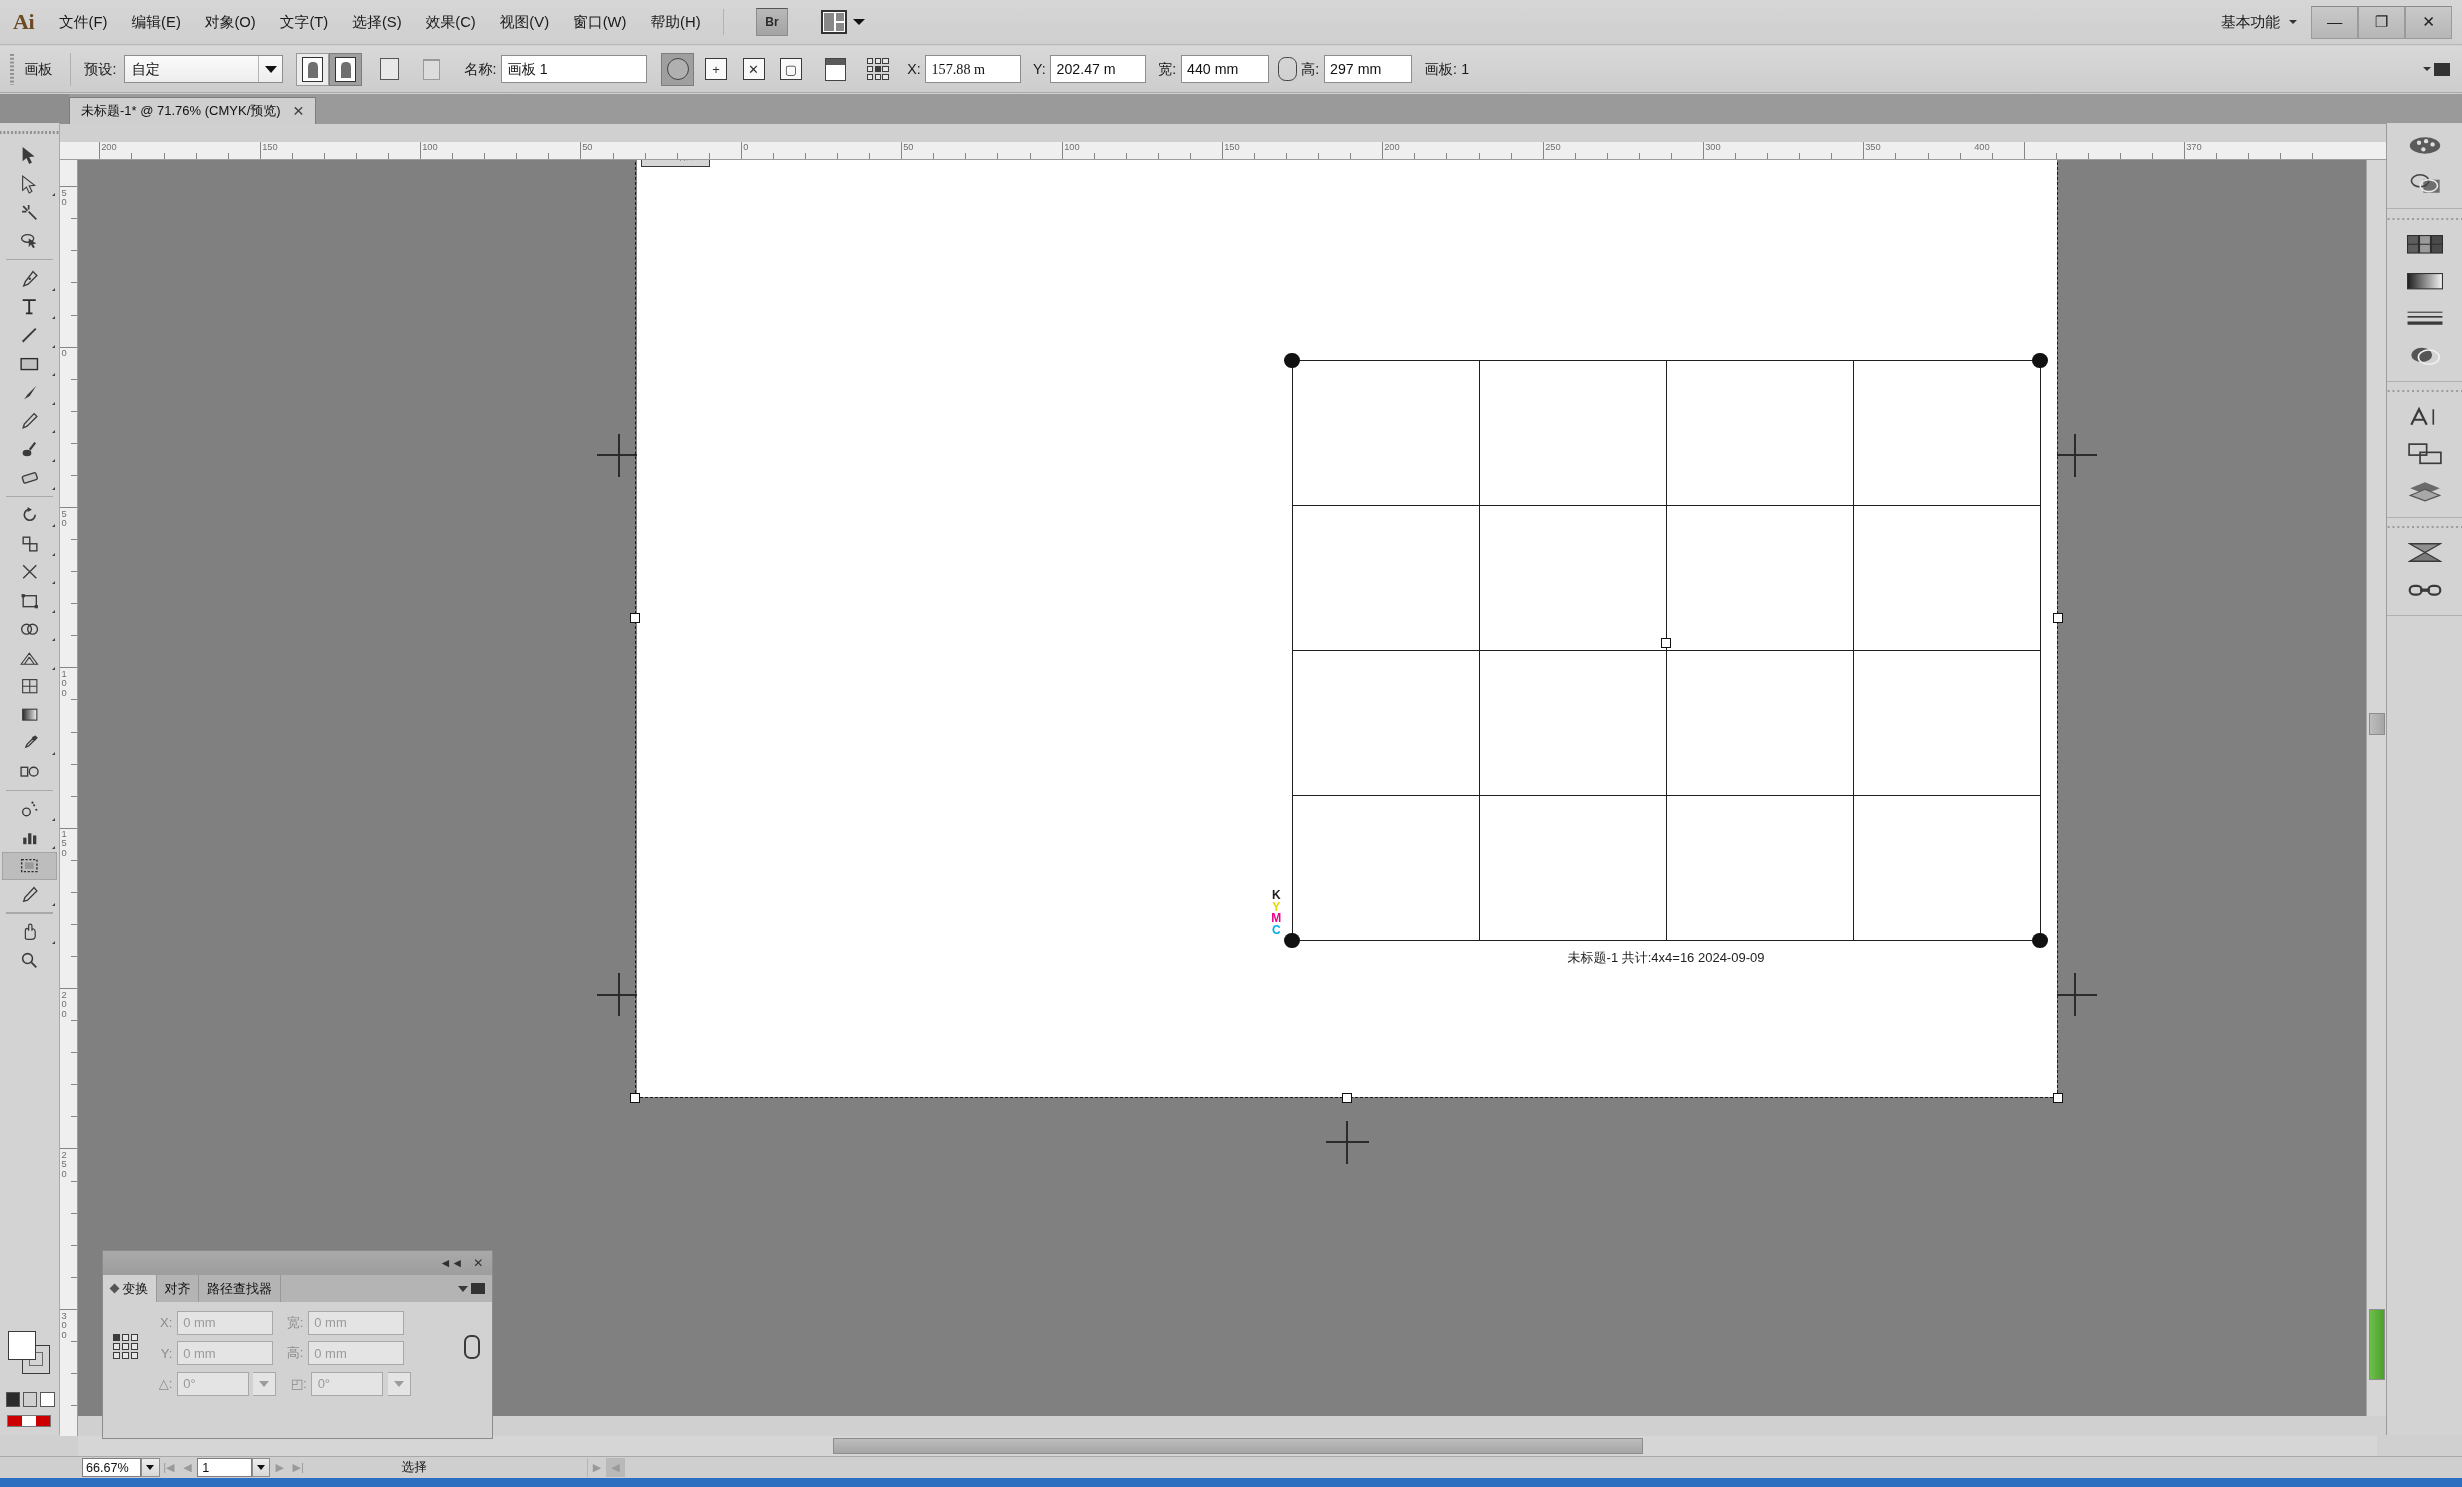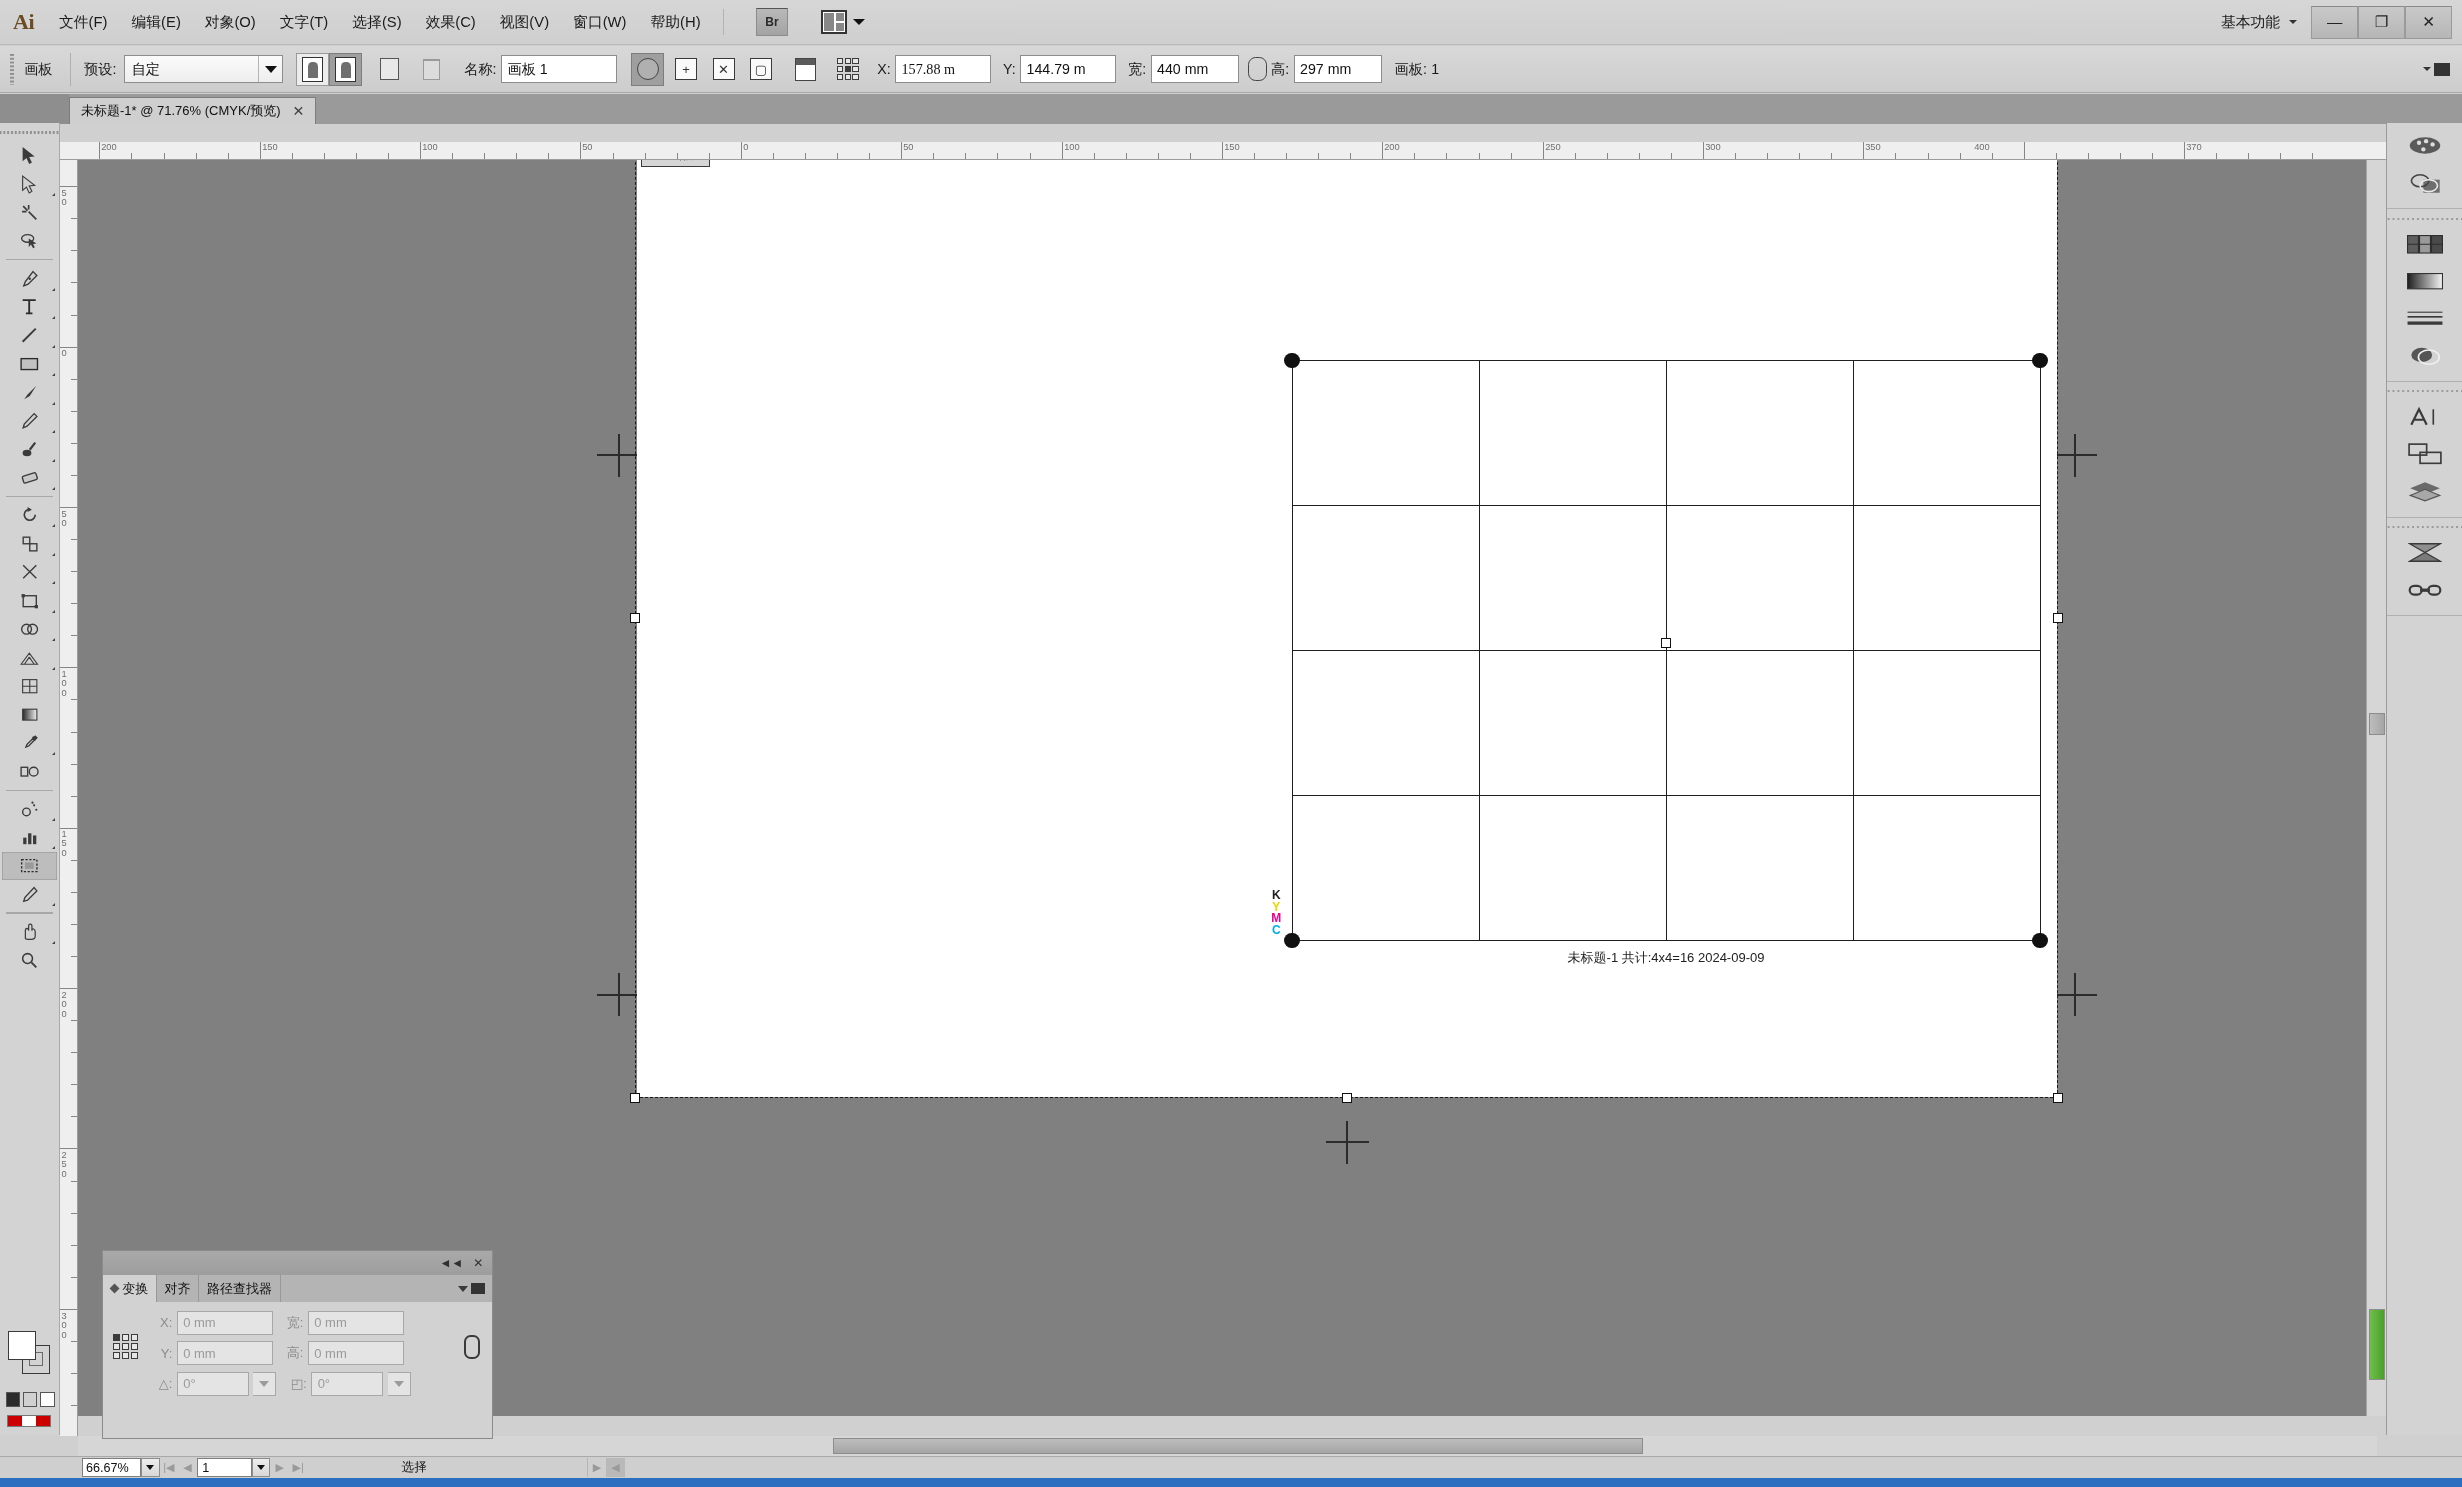--- a/index.html
+++ b/index.html
@@ -321,21 +321,21 @@
       <div class="icn-doc"></div>
     </div>
     <div class="tbtn" style="margin-left:11px;">
       <div class="icn-copy"></div>
     </div>
     <div class="tbtn" style="margin-left:8.8px;">
       <div class="icn-trash"></div>
     </div>
 
     <div class="cb-label" style="margin-left:16.4px;">名称:</div>
-    <div class="textfield" style="width:116px;">画板 1</div>
+    <div class="textfield" style="width:146px;">画板 1</div>
 
     <div class="tbtn on" style="margin-left:14.2px;">
       <div class="icn-move"></div>
     </div>
     <div class="tbtn" style="margin-left:5.5px;">
       <div class="icn-box">+</div>
     </div>
     <div class="tbtn" style="margin-left:4.4px;">
       <div class="icn-box">✕</div>
     </div>
@@ -355,21 +355,21 @@
           <i></i>
           <i></i>
           <i></i>
           <i></i>
       </div>
     </div>
 
     <div class="cb-label" style="margin-left:13px;">X:</div>
     <div class="textfield" style="width:96px;font-family:Liberation Serif, serif;">157.88 m</div>
     <div class="cb-label" style="margin-left:12px;">Y:</div>
-    <div class="textfield" style="width:96px;">144.79 m</div>
+    <div class="textfield" style="width:96px;">202.47 m</div>
     <div class="cb-label" style="margin-left:12px;">宽:</div>
     <div class="textfield" style="width:88px;">440  mm</div>
     <div class="tbtn" style="margin-left:5.5px;width:27px;">
       <div class="icn-link"></div>
     </div>
     <div class="cb-label">高:</div>
     <div class="textfield" style="width:88px;">297  mm</div>
     <div class="cb-label" style="margin-left:13px;">画板:</div>
     <div class="cb-label">1</div>
 

